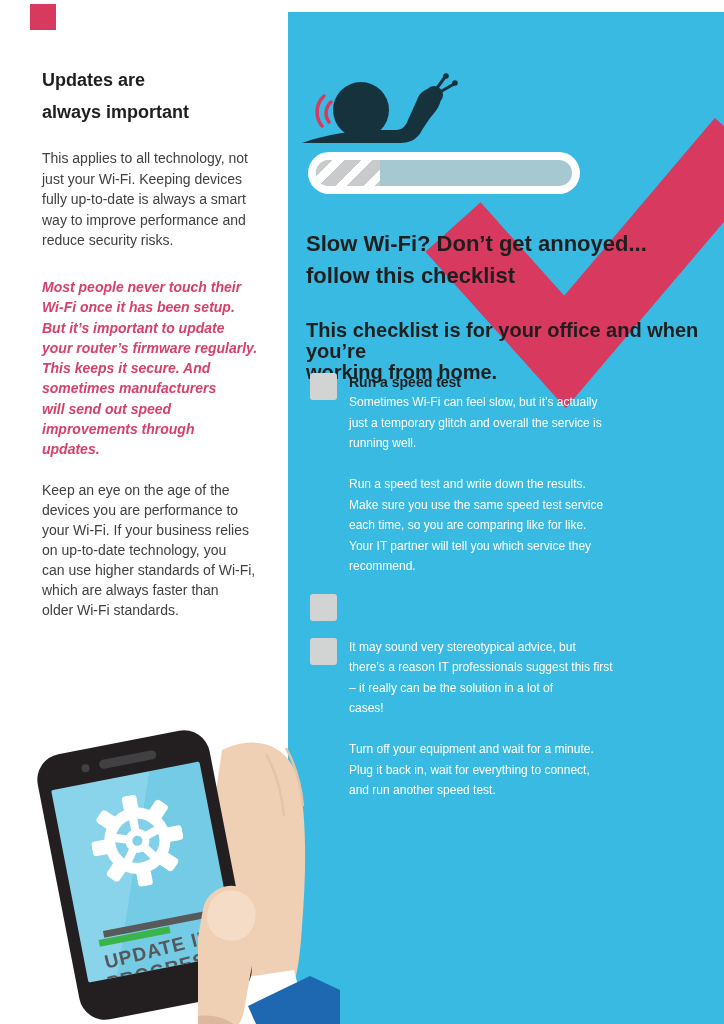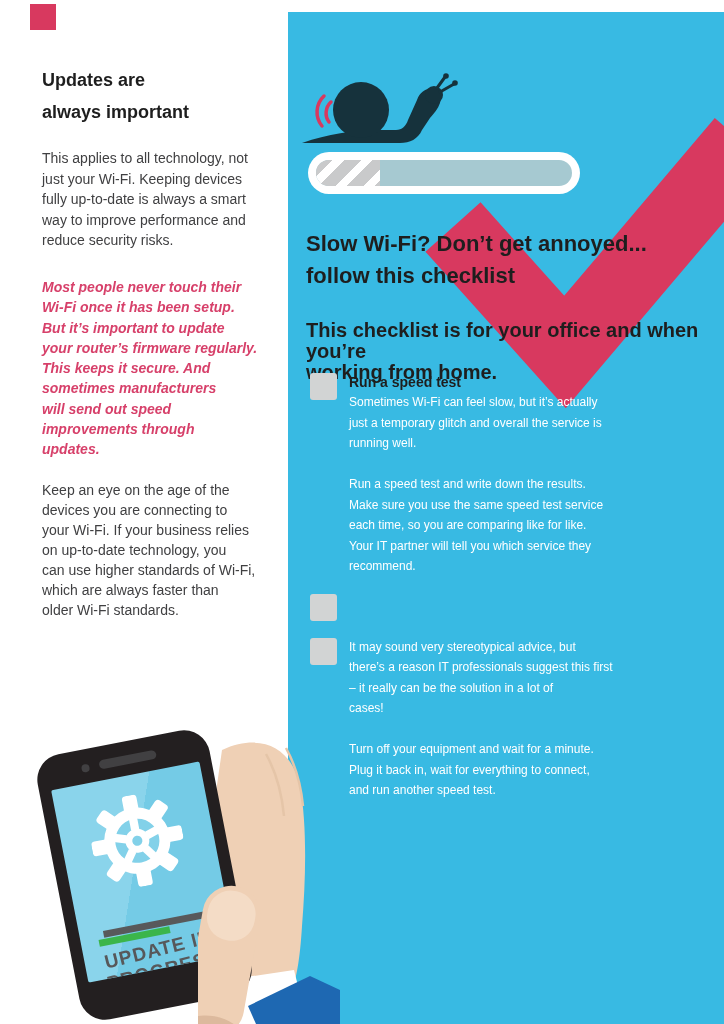--- a/index.html
+++ b/index.html
@@ -71,21 +71,21 @@
 sometimes manufacturers
 will send out speed
 improvements through
 updates.</div>
   <div class="lc-para p-intro">This applies to all technology, not
 just your Wi-Fi. Keeping devices
 fully up-to-date is always a smart
 way to improve performance and
 reduce security risks.</div>
   <div class="lc-para p-devices">Keep an eye on the age of the
-devices you are connecting to
+devices you are performance to
 your Wi-Fi. If your business relies
 on up-to-date technology, you
 can use higher standards of Wi-Fi,
 which are always faster than
 older Wi-Fi standards.</div>
 
   <div class="right-col">
 
     <svg class="check-svg" width="436" height="1024">
       <polyline points="165,215 277,340 455,130" fill="none" stroke-width="74" stroke-linejoin="miter" stroke="#D8395F"></polyline>

